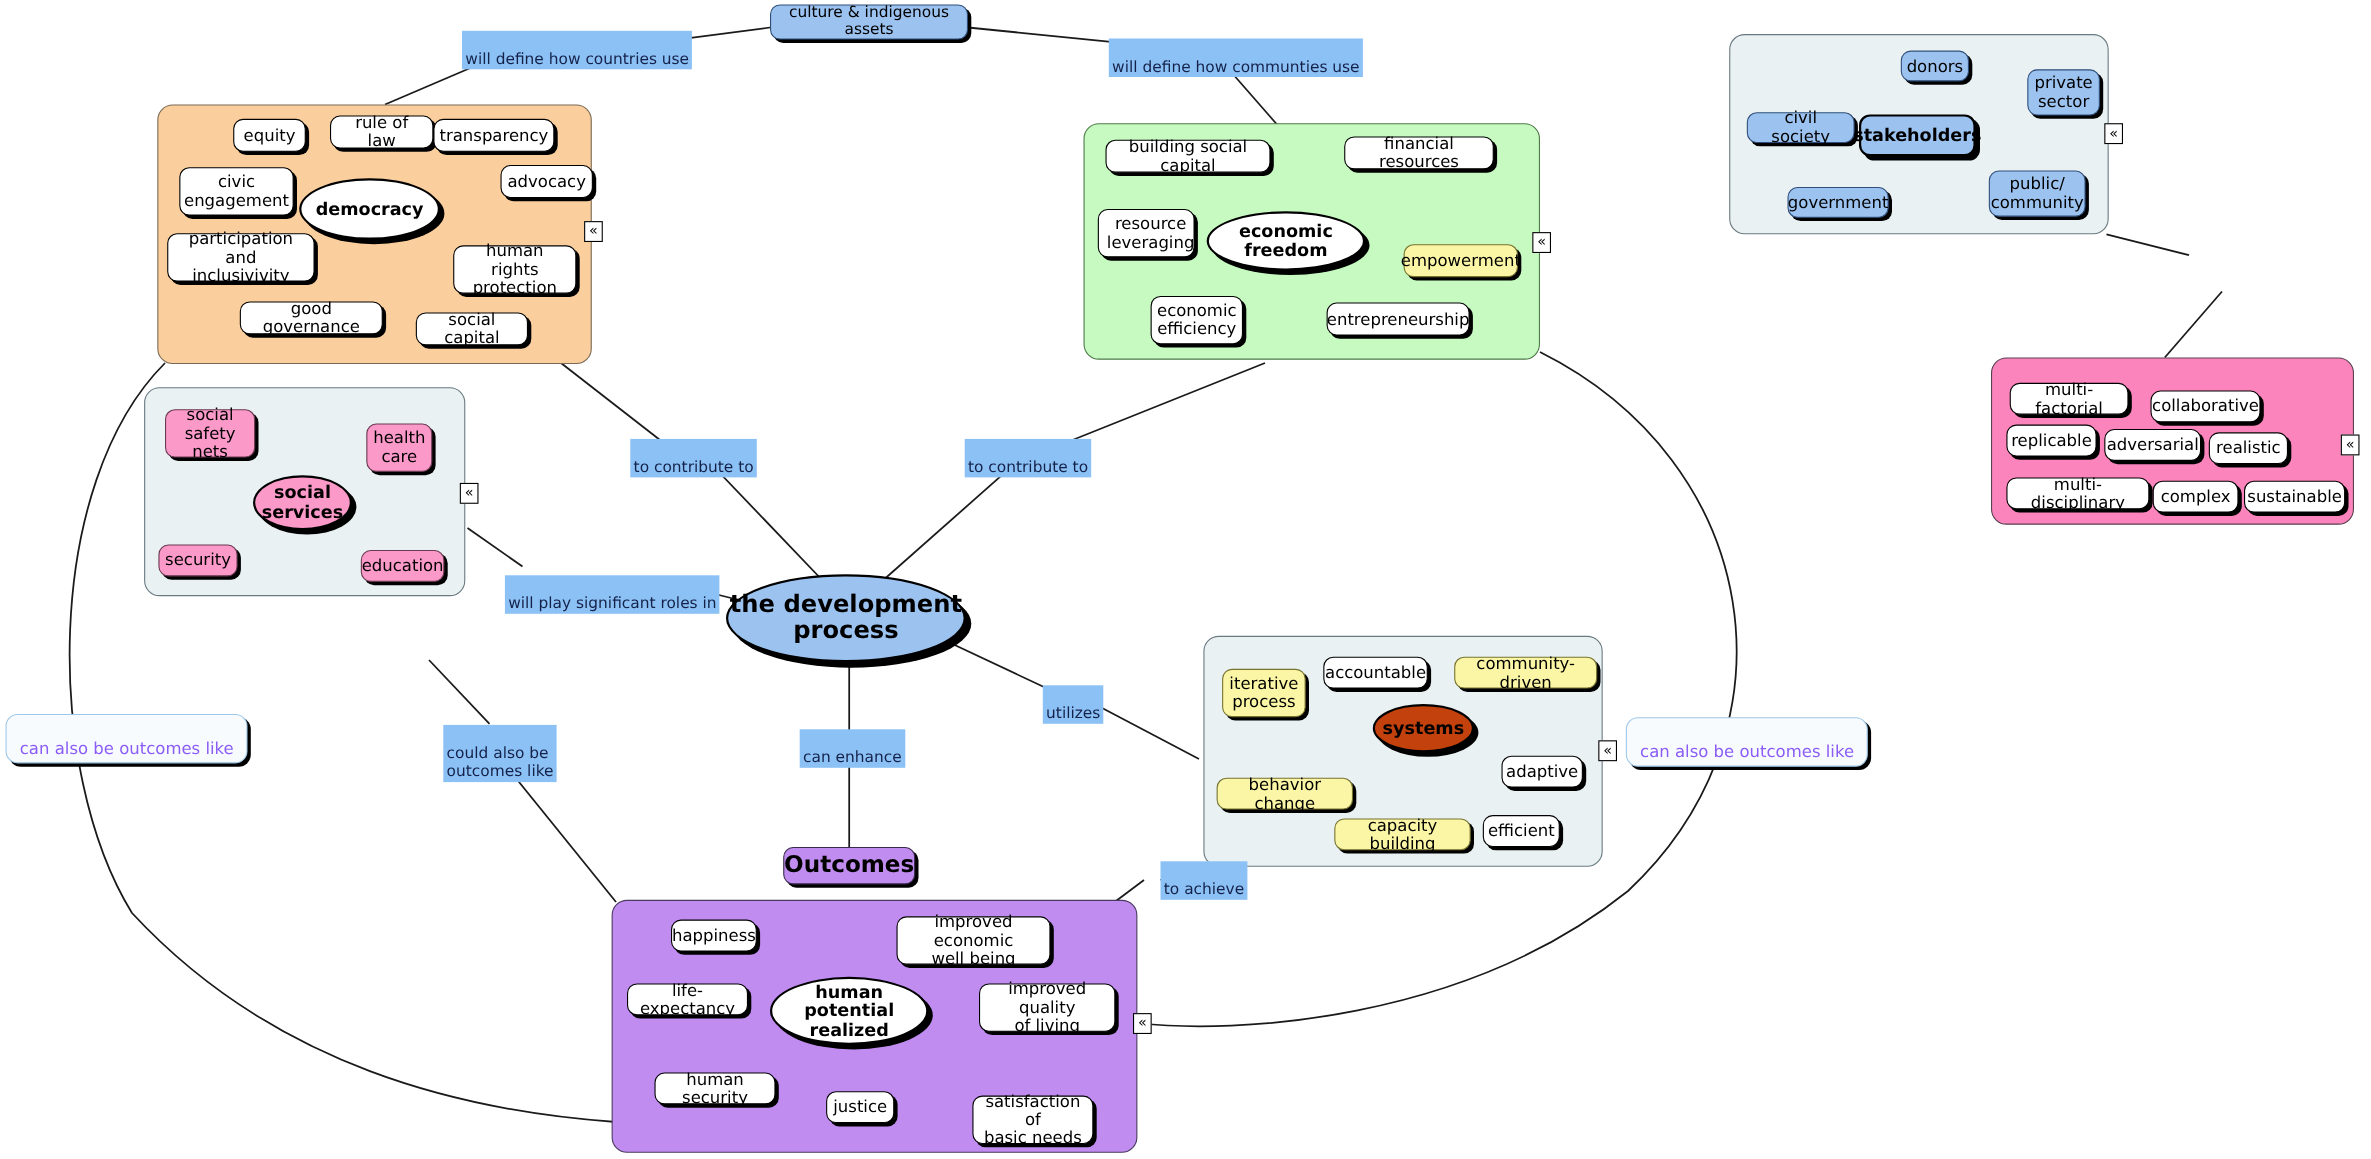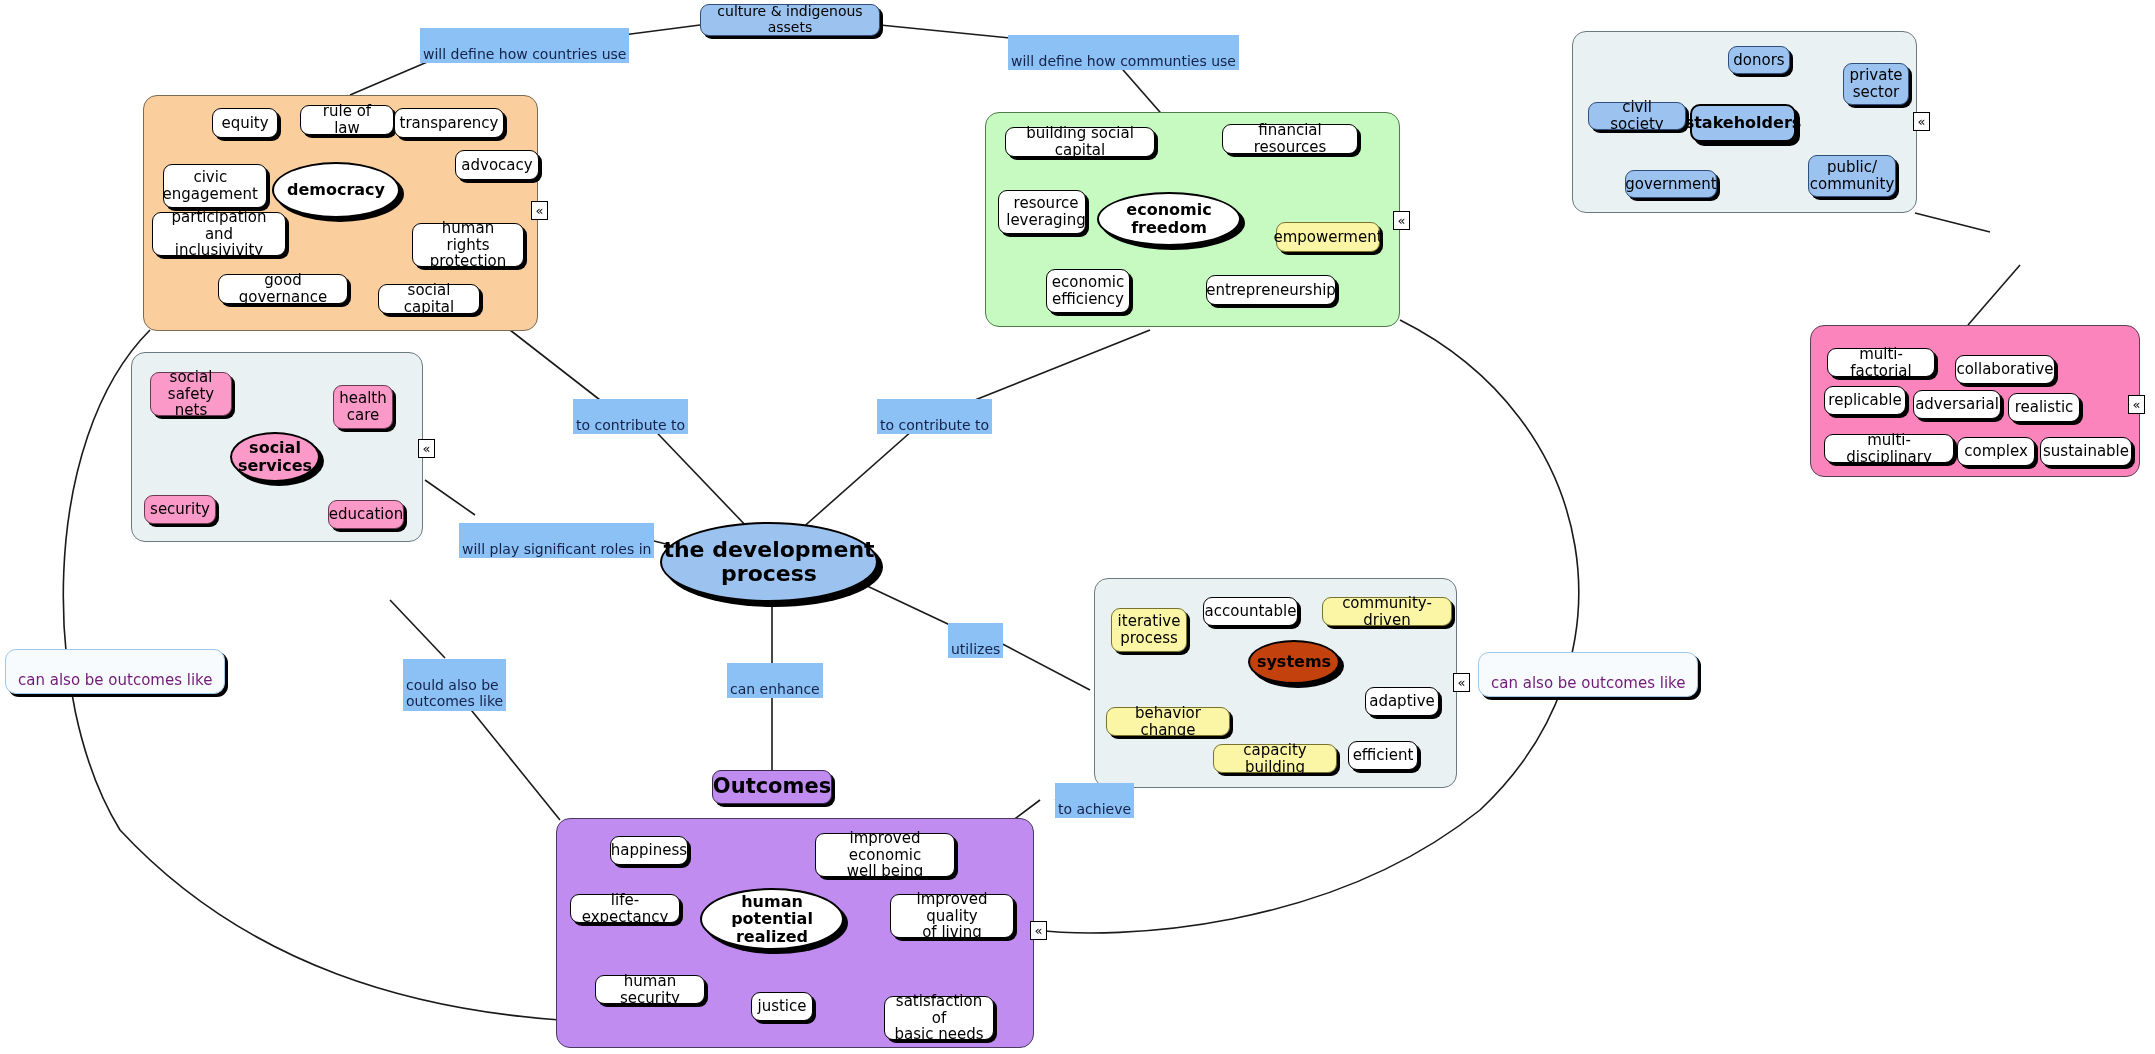--- a/index.html
+++ b/index.html
@@ -91,21 +91,21 @@
     line-height: 1.18;
     padding: 1px 3px;
     z-index: 6;
     white-space: pre-line;
   }
   .elabel.boxed {
     background: #f7fbfe;
     border: 1.4px solid #9fc8e8;
     border-radius: 11px;
     padding: 4px 12px;
-    color: #701a75;
+    color: #8b5cf6;
     box-shadow: 3px 3px 0 #000;
     font-size: 15px;
   }
 
   
   .collapse {
     position: absolute;
     width: 17px; height: 19px;
     background: #ffffff;
     border: 1.3px solid #000;
@@ -175,21 +175,21 @@
   <div class="hub" style="left:272px; top:162px; width:128px; height:56px;">
     <span>democracy</span>
   </div>
 
   <div class="node white" style="left:212px; top:108px; width:66px; height:30px;">
     <span>equity</span></div>
   <div class="node white" style="left:300px; top:105px; width:94px; height:30px;">
     <span>rule of law</span></div>
   <div class="node white" style="left:394px; top:108px; width:110px; height:30px;">
     <span>transparency</span></div>
-  <div class="node white" style="left:163px; top:164px; width:104px; height:44px;justify-content:flex-end;">
+  <div class="node white" style="left:163px; top:152px; width:104px; height:44px;">
     <span>civic
 engagement</span></div>
   <div class="node white" style="left:455px; top:150px; width:84px; height:30px;">
     <span>advocacy</span></div>
   <div class="node white" style="left:152px; top:212px; width:134px; height:44px;">
     <span>participation
 and inclusivivity</span></div>
   <div class="node white" style="left:412px; top:223px; width:112px; height:44px;">
     <span>human rights
 protection</span></div>

